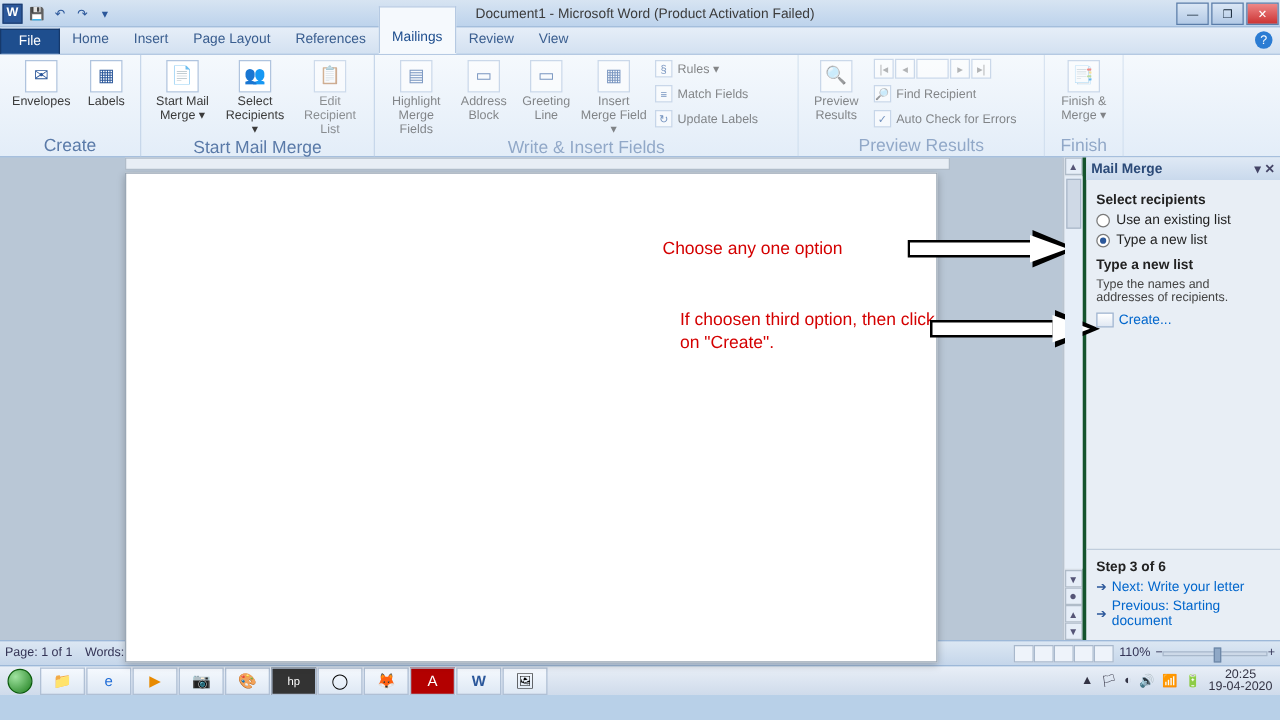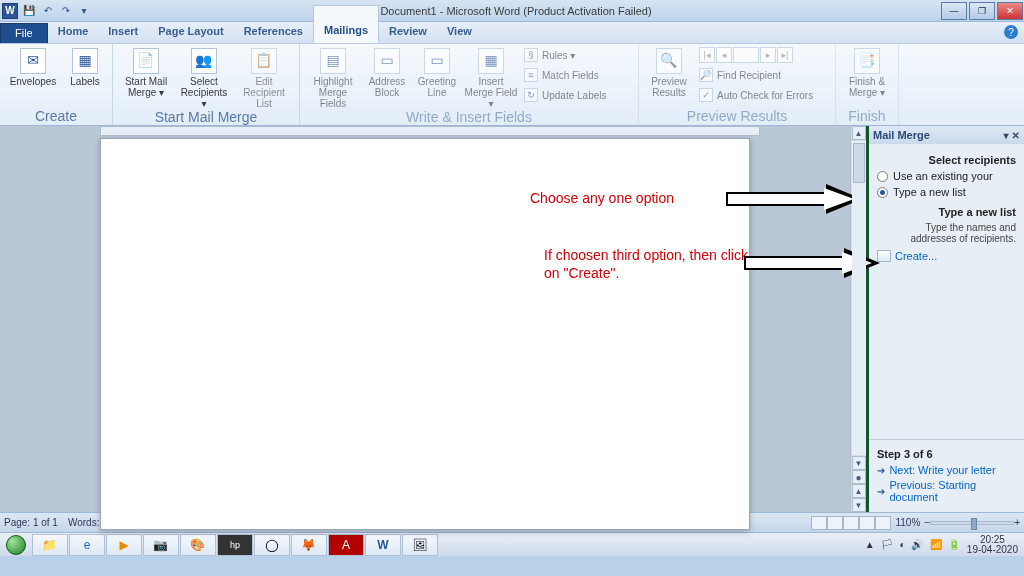--- a/index.html
+++ b/index.html
@@ -11,21 +11,21 @@
   .qat { display:flex; gap:2px; margin-left:2px; }
   .qat-btn{ width:16px;height:16px;display:flex;align-items:center;justify-content:center;color:#2b579a;font-size:10px; }
   .titlecenter{ flex:1; text-align:center; color:#3b3b3b; }
   .winbtns{ display:flex; }
   .winbtn{ width:26px;height:18px;margin:1px;border:1px solid #5a7ca8;background:linear-gradient(#dbe7f5,#b3cae6);display:flex;align-items:center;justify-content:center;font-size:9px;color:#123; }
   .winbtn.close{ background:linear-gradient(#e88,#c33); color:#fff;}
 
   
   .tabrow{ height:22px; background:linear-gradient(#e6eef8,#d3e1f1); display:flex; align-items:flex-end; font-size:11px; border-bottom:1px solid #b5c9e2; position:relative;}
   .file-tab{ background:#1e4e8e;color:#fff;padding:3px 14px;height:20px;border:1px solid #16396b;border-bottom:none;margin-top:44px;}
-  .tab{ padding:18px 10px; color:#395d8f; height:20px;font-weight:bold;}
+  .tab{ padding:18px 10px; color:#395d8f; height:20px;}
   .tab.active{ background:#f5f9fd; border:1px solid #b5c9e2; border-bottom:1px solid #f5f9fd; color:#1e4e8e;}
   .help-icon{ position:absolute; right:6px; top:3px; width:14px; height:14px; border-radius:50%; background:#2b7cd3;color:#fff;font-size:10px;display:flex;align-items:center;justify-content:center;}
 
   
   .ribbon{ height:82px; background:linear-gradient(#f5f9fd,#e3edf8); border-bottom:1px solid #9db8d8; display:flex; font-size:10px; color:#3b3b3b;}
   .group{ border-right:1px solid #c7d7ea; padding:2px 6px 0 6px; display:flex; flex-direction:column; justify-content:space-between;}
   .group-body{ display:flex; gap:4px; align-items:flex-start; flex:1;}
   .bigbtn{ width:54px; display:flex; flex-direction:column; align-items:center; gap:2px; padding-top:2px; text-align:center; line-height:1.1;}
   .bigbtn .ic{ width:26px;height:26px;background:#fff;border:1px solid #b0c4de;display:flex;align-items:center;justify-content:center;font-size:14px;color:#2b579a;}
   .triplet{ display:flex; flex-direction:column; gap:2px; width:130px;}
@@ -42,21 +42,21 @@
   .ruler-top{ position:absolute; top:0; left:100px; width:660px; height:10px; background:#e8eef5; border:1px solid #b0bcc9;}
   .vscroll{ width:16px; background:#d7dee7; border-left:1px solid #b0bcc9; display:flex; flex-direction:column; align-items:center;}
   .vscroll .ar{ width:14px; height:14px; background:#e6eef8; border:1px solid #b0bcc9; font-size:8px; display:flex;align-items:center;justify-content:center; color:#557;}
   .vscroll .track{ flex:1; width:14px; background:#e6eef8; margin:1px 0; position:relative;}
   .vscroll .thumb{ position:absolute; top:2px; left:1px; width:12px; height:40px; background:#cfd9e6; border:1px solid #a8b6c8;}
 
   
   .taskpane{ width:158px; background:#e8eef5; border-left:3px solid #14532d; display:flex; flex-direction:column; font-size:11px; color:#222;}
   .tp-titlebar{ height:18px; background:linear-gradient(#dfe9f5,#c9d9ec); display:flex; align-items:center; padding:0 4px; font-weight:bold; color:#2b4a78; justify-content:space-between;}
   .tp-titlebar .xbtn{ font-size:10px; color:#446;}
-  .tp-body{ padding:6px 8px; flex:1; position:relative;text-align:right;}
+  .tp-body{ padding:6px 8px; flex:1; position:relative;}
   .tp-h{ font-weight:bold; margin:4px 0 4px 0; font-size:11px;}
   .radio-row{ display:flex; align-items:center; gap:5px; margin:4px 0;}
   .radio{ width:11px;height:11px;border:1px solid #7a7a7a;border-radius:50%;display:flex;align-items:center;justify-content:center;background:#fff;}
   .radio.sel::after{ content:"";width:5px;height:5px;background:#2b579a;border-radius:50%;}
   .linklike{ color:#0066cc; cursor:pointer;}
   .create-ic{ width:14px;height:12px;background:linear-gradient(#fff,#e0e8f3);border:1px solid #9fb4d0;display:inline-block;margin-right:4px;}
   .tp-footer{ border-top:1px solid #c0cddc; padding:4px 9px 6px 8px;}
   .navlink{ display:flex; align-items:center; gap:4px; margin:3px 0; color:#0066cc; font-size:11px;}
   .navlink .ar2{ color:#2b579a; font-size:10px;}
 
@@ -255,21 +255,21 @@
 
   <div class="taskpane">
     <div class="tp-titlebar">
       <span>Mail Merge</span>
       <span><span class="xbtn">▾</span> <span class="xbtn">✕</span></span>
     </div>
     <div class="tp-body">
       <div class="tp-h">Select recipients</div>
       <div class="radio-row">
           <div class="radio"></div>
-          <span>Use an existing your</span>
+          <span>Use an existing list</span>
         </div>
       <div class="radio-row">
           <div class="radio sel"></div>
           <span>Type a new list</span>
         </div>
       <div class="tp-h" style="margin-top:8px">Type a new list</div>
       <div style="font-size:10px;color:#444;margin-bottom:6px">Type the names and addresses of recipients.</div>
       <div style="display:flex;align-items:center;">
         <span class="create-ic"></span>
         <span class="linklike">Create...</span>

